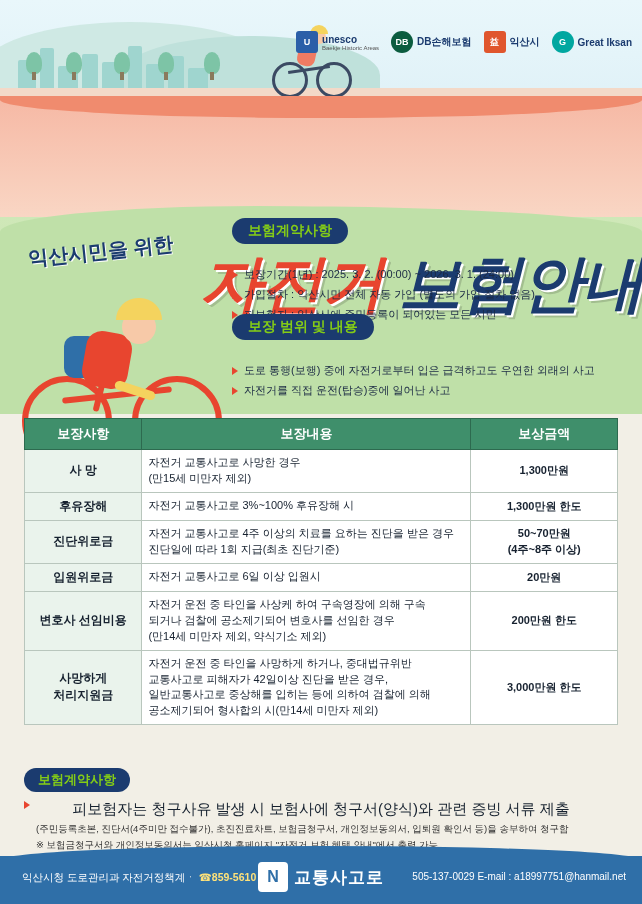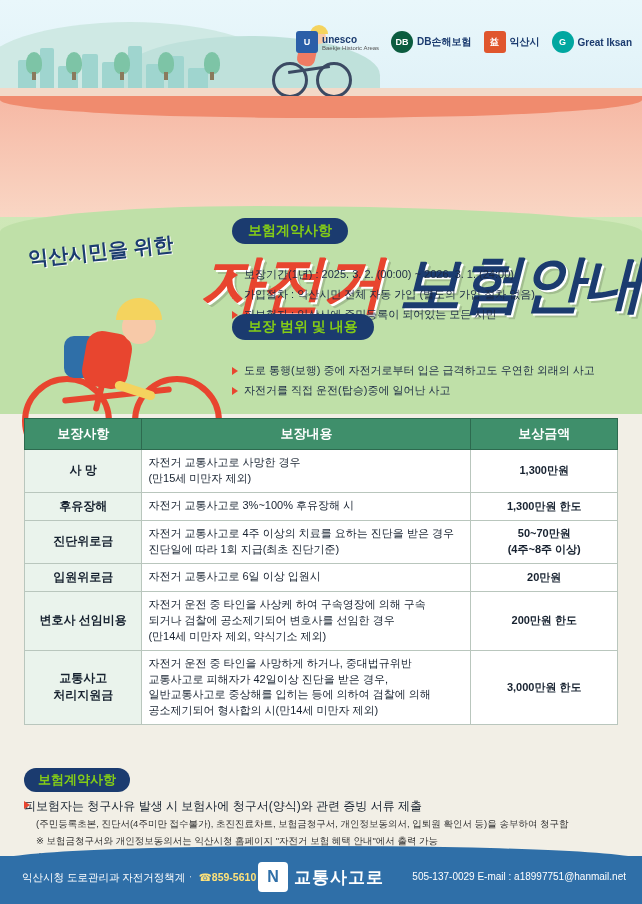--- a/index.html
+++ b/index.html
@@ -144,21 +144,21 @@
   td.c1{width:112px;text-align:center;font-weight:bold;background:#eaf3ec;font-size:12px;}
   td.c2{width:338px;text-align:left;line-height:1.45;}
   td.c3{width:142px;text-align:center;font-weight:bold;line-height:1.4;}
 
   
   .notes{
     position:absolute;left:24px;top:768px;width:594px;
   }
   .notes .panel-head{font-size:13px;padding:3px 14px;}
   .note-line{
-    font-size:12px;color:#16212f;margin-top:6px;line-height:1.45;position:relative;
+    font-size:15px;color:#16212f;margin-top:6px;line-height:1.45;position:relative;text-align:center;
   }
   .note-line.arrow:before{
     content:"";position:absolute;left:0;top:3px;
     border-left:6px solid #e8452f;border-top:4px solid transparent;border-bottom:4px solid transparent;
   }
   .note-sub{font-size:9.5px;color:#333;padding-left:12px;line-height:1.5;margin-top:2px;}
 
   
   .footer{
     position:absolute;left:0;bottom:0;width:642px;height:48px;
@@ -317,21 +317,21 @@
           <td class="c3">20만원</td>
         </tr>
         <tr>
           <td class="c1">변호사 선임비용</td>
           <td class="c2" style="white-space: pre-line;">자전거 운전 중 타인을 사상케 하여 구속영장에 의해 구속
 되거나 검찰에 공소제기되어 변호사를 선임한 경우
 (만14세 미만자 제외, 약식기소 제외)</td>
           <td class="c3">200만원 한도</td>
         </tr>
         <tr>
-          <td class="c1" style="white-space: pre-line;">교통사고
+          <td class="c1" style="white-space: pre-line;">사망하게
 처리지원금</td>
           <td class="c2" style="white-space: pre-line;">자전거 운전 중 타인을 사망하게 하거나, 중대법규위반
 교통사고로 피해자가 42일이상 진단을 받은 경우,
 일반교통사고로 중상해를 입히는 등에 의하여 검찰에 의해
 공소제기되어 형사합의 시(만14세 미만자 제외)</td>
           <td class="c3">3,000만원 한도</td>
         </tr>
       </tbody>
     </table>
   </div>

